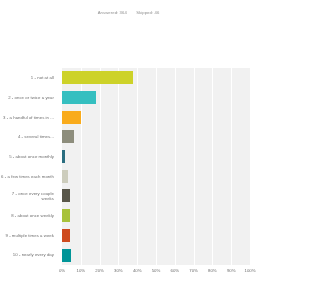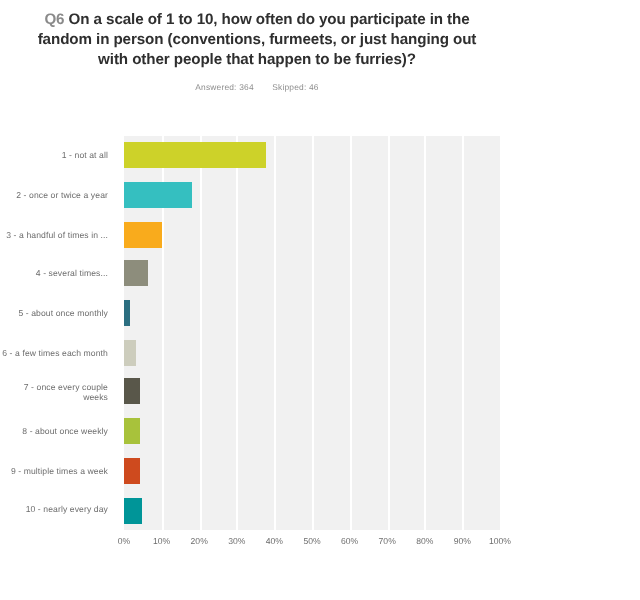--- a/index.html
+++ b/index.html
@@ -146,21 +146,20 @@
     transform: translateX(-50%);
     white-space: nowrap;
   }
 </style>
 </head>
 <body>
 
 <div class="survey-card">
 
   <div class="question-header">
-    <div class="question-title"><span class="question-number">Q6</span> <span>On a scale of 1 to 10, how often do you participate in the fandom in person (conventions, furmeets, or just hanging out with other people that happen to be furries)?</span></div>
     <div class="stats-row">
       <span class="stat">Answered: 364</span>
       <span class="stat">Skipped: 46</span>
     </div>
   </div>
 
   <div class="chart-wrap">
     <div class="chart-inner">
 
       <div class="plot-area">

